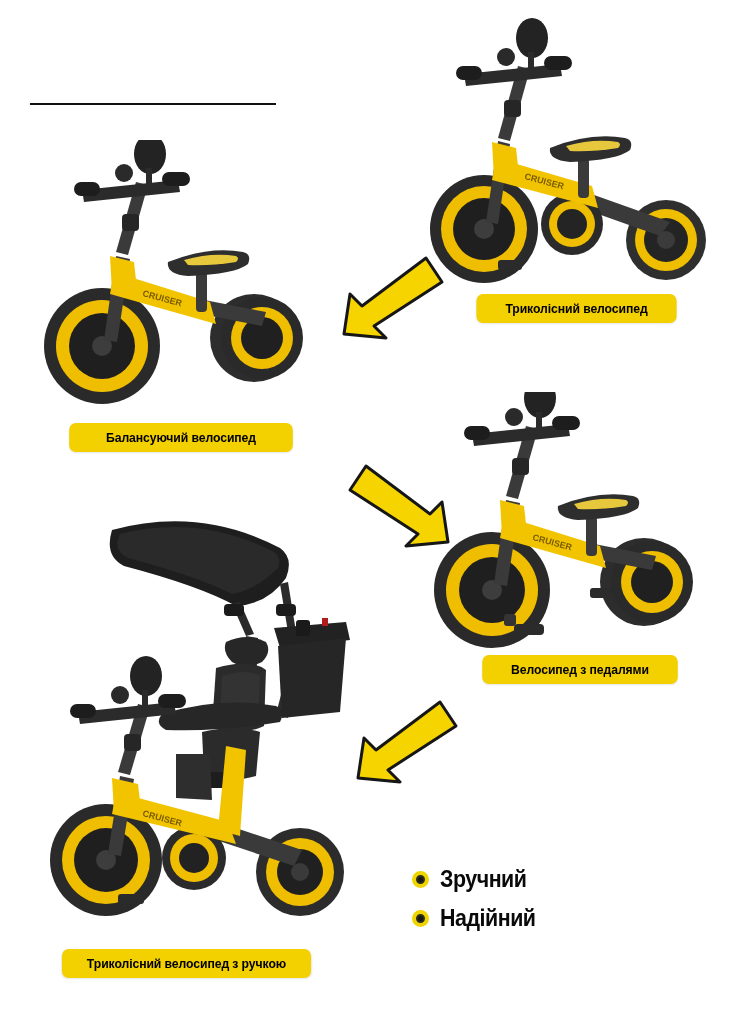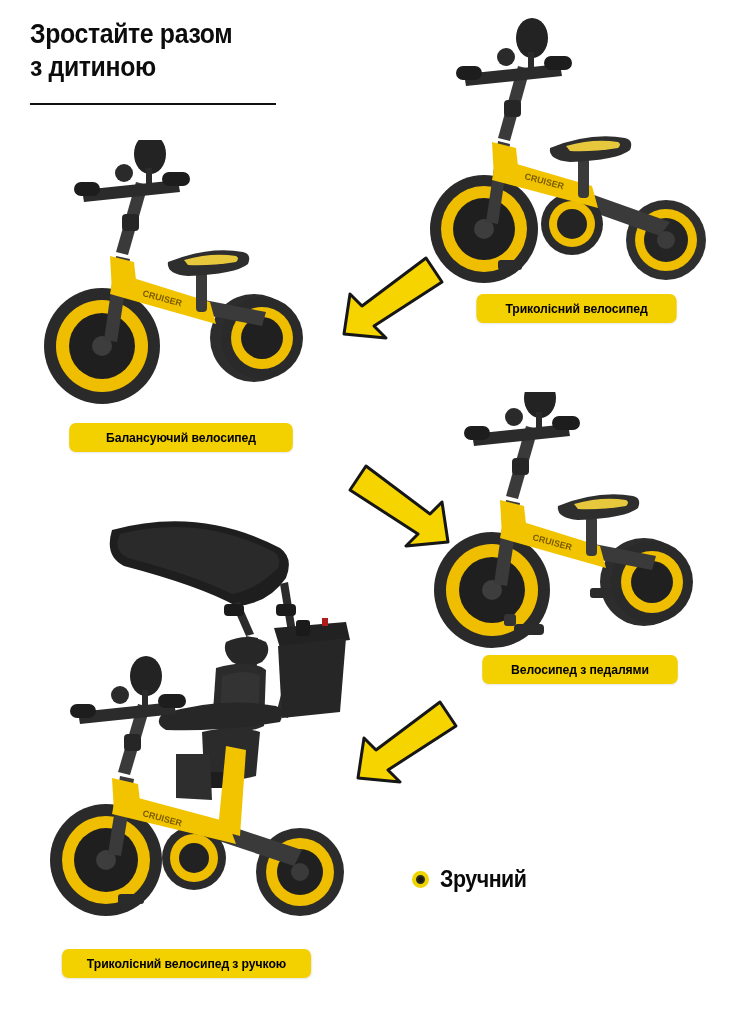--- a/index.html
+++ b/index.html
@@ -72,24 +72,20 @@
 
   
   .product{position:absolute;}
   .product svg{display:block;width:100%;height:100%;}
 </style>
 </head>
 <body>
 
 <div class="page">
 
-  <div class="title-block">
-    <div class="title-line">Зростайте разом</div>
-    <div class="title-line">з дитиною</div>
-  </div>
   <div class="title-rule"></div>
 
   <div class="product" style="left:420px;top:8px;width:326px;height:290px;">
     <svg viewBox="0 0 326 290" xmlns="http://www.w3.org/2000/svg">
       <g>
 
         <circle cx="246" cy="232" r="40" fill="#2f2f2f"></circle>
         <circle cx="246" cy="232" r="31" fill="#efbe00"></circle>
         <circle cx="246" cy="232" r="22" fill="#242424"></circle>
         <circle cx="246" cy="232" r="9" fill="#3b3b3b"></circle>
@@ -307,15 +303,19 @@
       </g>
     </svg>
   </div>
   <div class="badge" style="left:54px;top:949px;width:265px;height:29px;">Триколісний велосипед з ручкою</div>
 
   <div class="features">
     <div class="feature-row">
       <span class="feature-bullet"></span>
       <span class="feature-label">Зручний</span>
     </div>
+    <div class="feature-row">
+      <span class="feature-bullet"></span>
+      <span class="feature-label">Надійний</span>
+    </div>
   </div>
 
 </div>
 
 </body></html>

